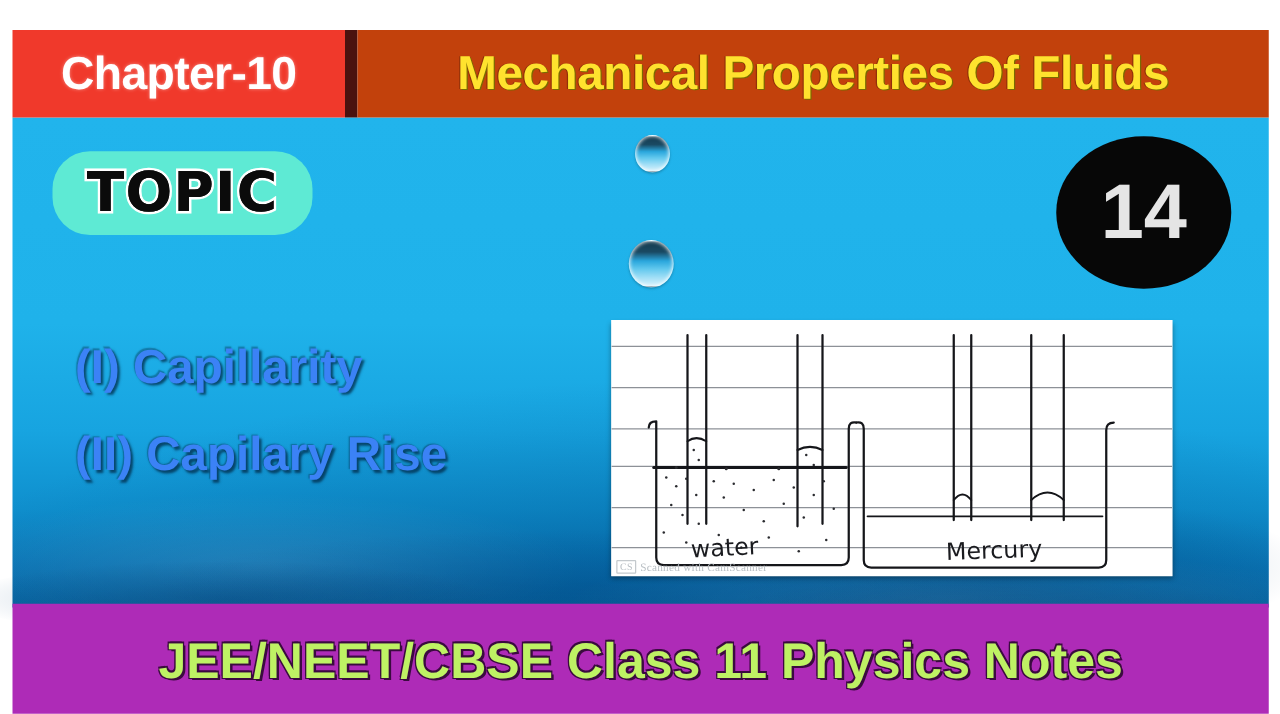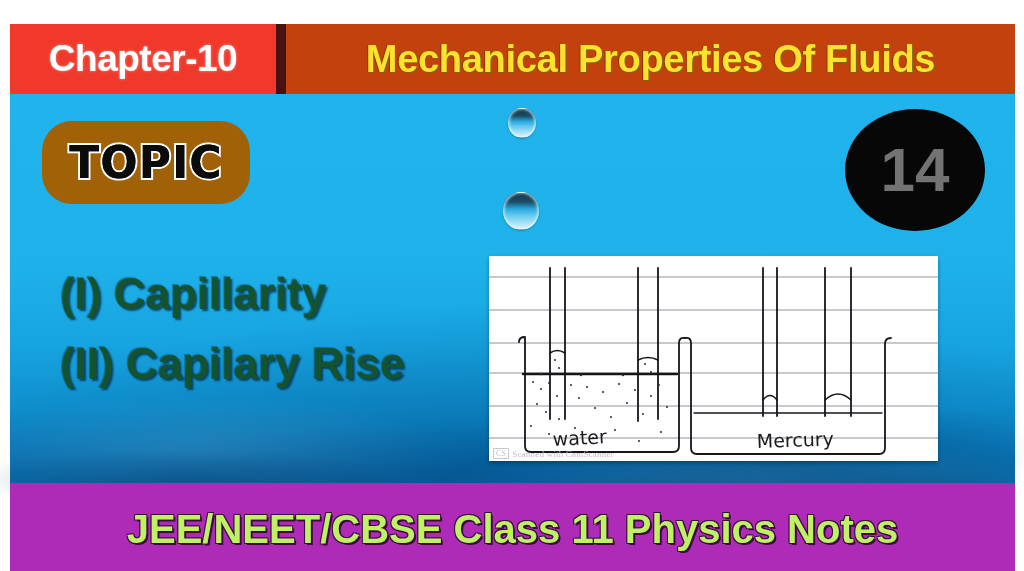--- a/index.html
+++ b/index.html
@@ -63,50 +63,50 @@
   }
   .title-bar .txt{
     color:#ffe22e;font-weight:bold;font-size:38px;letter-spacing:-.3px;
     text-shadow:1px 1px 0 #7a6b00, -1px 0 0 rgba(0,0,0,.25);
     font-family:"Liberation Sans", sans-serif;
     white-space:nowrap;
   }
 
   
   .topic-badge{
-    position:absolute;left:42px;top:105px;width:208px;height:83px;
-    background:#a16207;border-radius:30px;
+    position:absolute;left:42px;top:105px;width:208px;height:67px;
+    background:#5eead4;border-radius:30px;
     display:flex;align-items:center;justify-content:center;
   }
   .topic-badge .txt{
     font-family:"DejaVu Sans", sans-serif;
     font-weight:bold;font-size:44px;color:#0b0b0b;letter-spacing:1px;
     -webkit-text-stroke:4px #ffffff;
     paint-order:stroke fill;
     text-shadow:0 0 0 #000;
   }
 
   
   .number-circle{
     position:absolute;left:845px;top:93px;width:140px;height:122px;
     background:#070707;border-radius:50%;
     display:flex;align-items:center;justify-content:center;
   }
   .number-circle .txt{
-    color:#737373;font-weight:bold;font-size:62px;
+    color:#e5e5e5;font-weight:bold;font-size:62px;
     font-family:"Liberation Sans", sans-serif;
     line-height:1;
   }
 
   
   .topic-list{
     position:absolute;left:60px;top:252px;width:430px;
   }
   .topic-list .item{
-    color:#14532d;font-weight:bold;font-size:44px;line-height:52px;
+    color:#3b82f6;font-weight:bold;font-size:38px;line-height:52px;
     font-family:"Liberation Sans", sans-serif;
     text-shadow:2px 2px 2px rgba(0,40,70,.75), -1px -1px 1px rgba(0,40,70,.4);
     white-space:nowrap;
   }
   .topic-list .item + .item{margin-top:18px;}
 
   
   .droplet{
     position:absolute;border-radius:50%;
     background:

